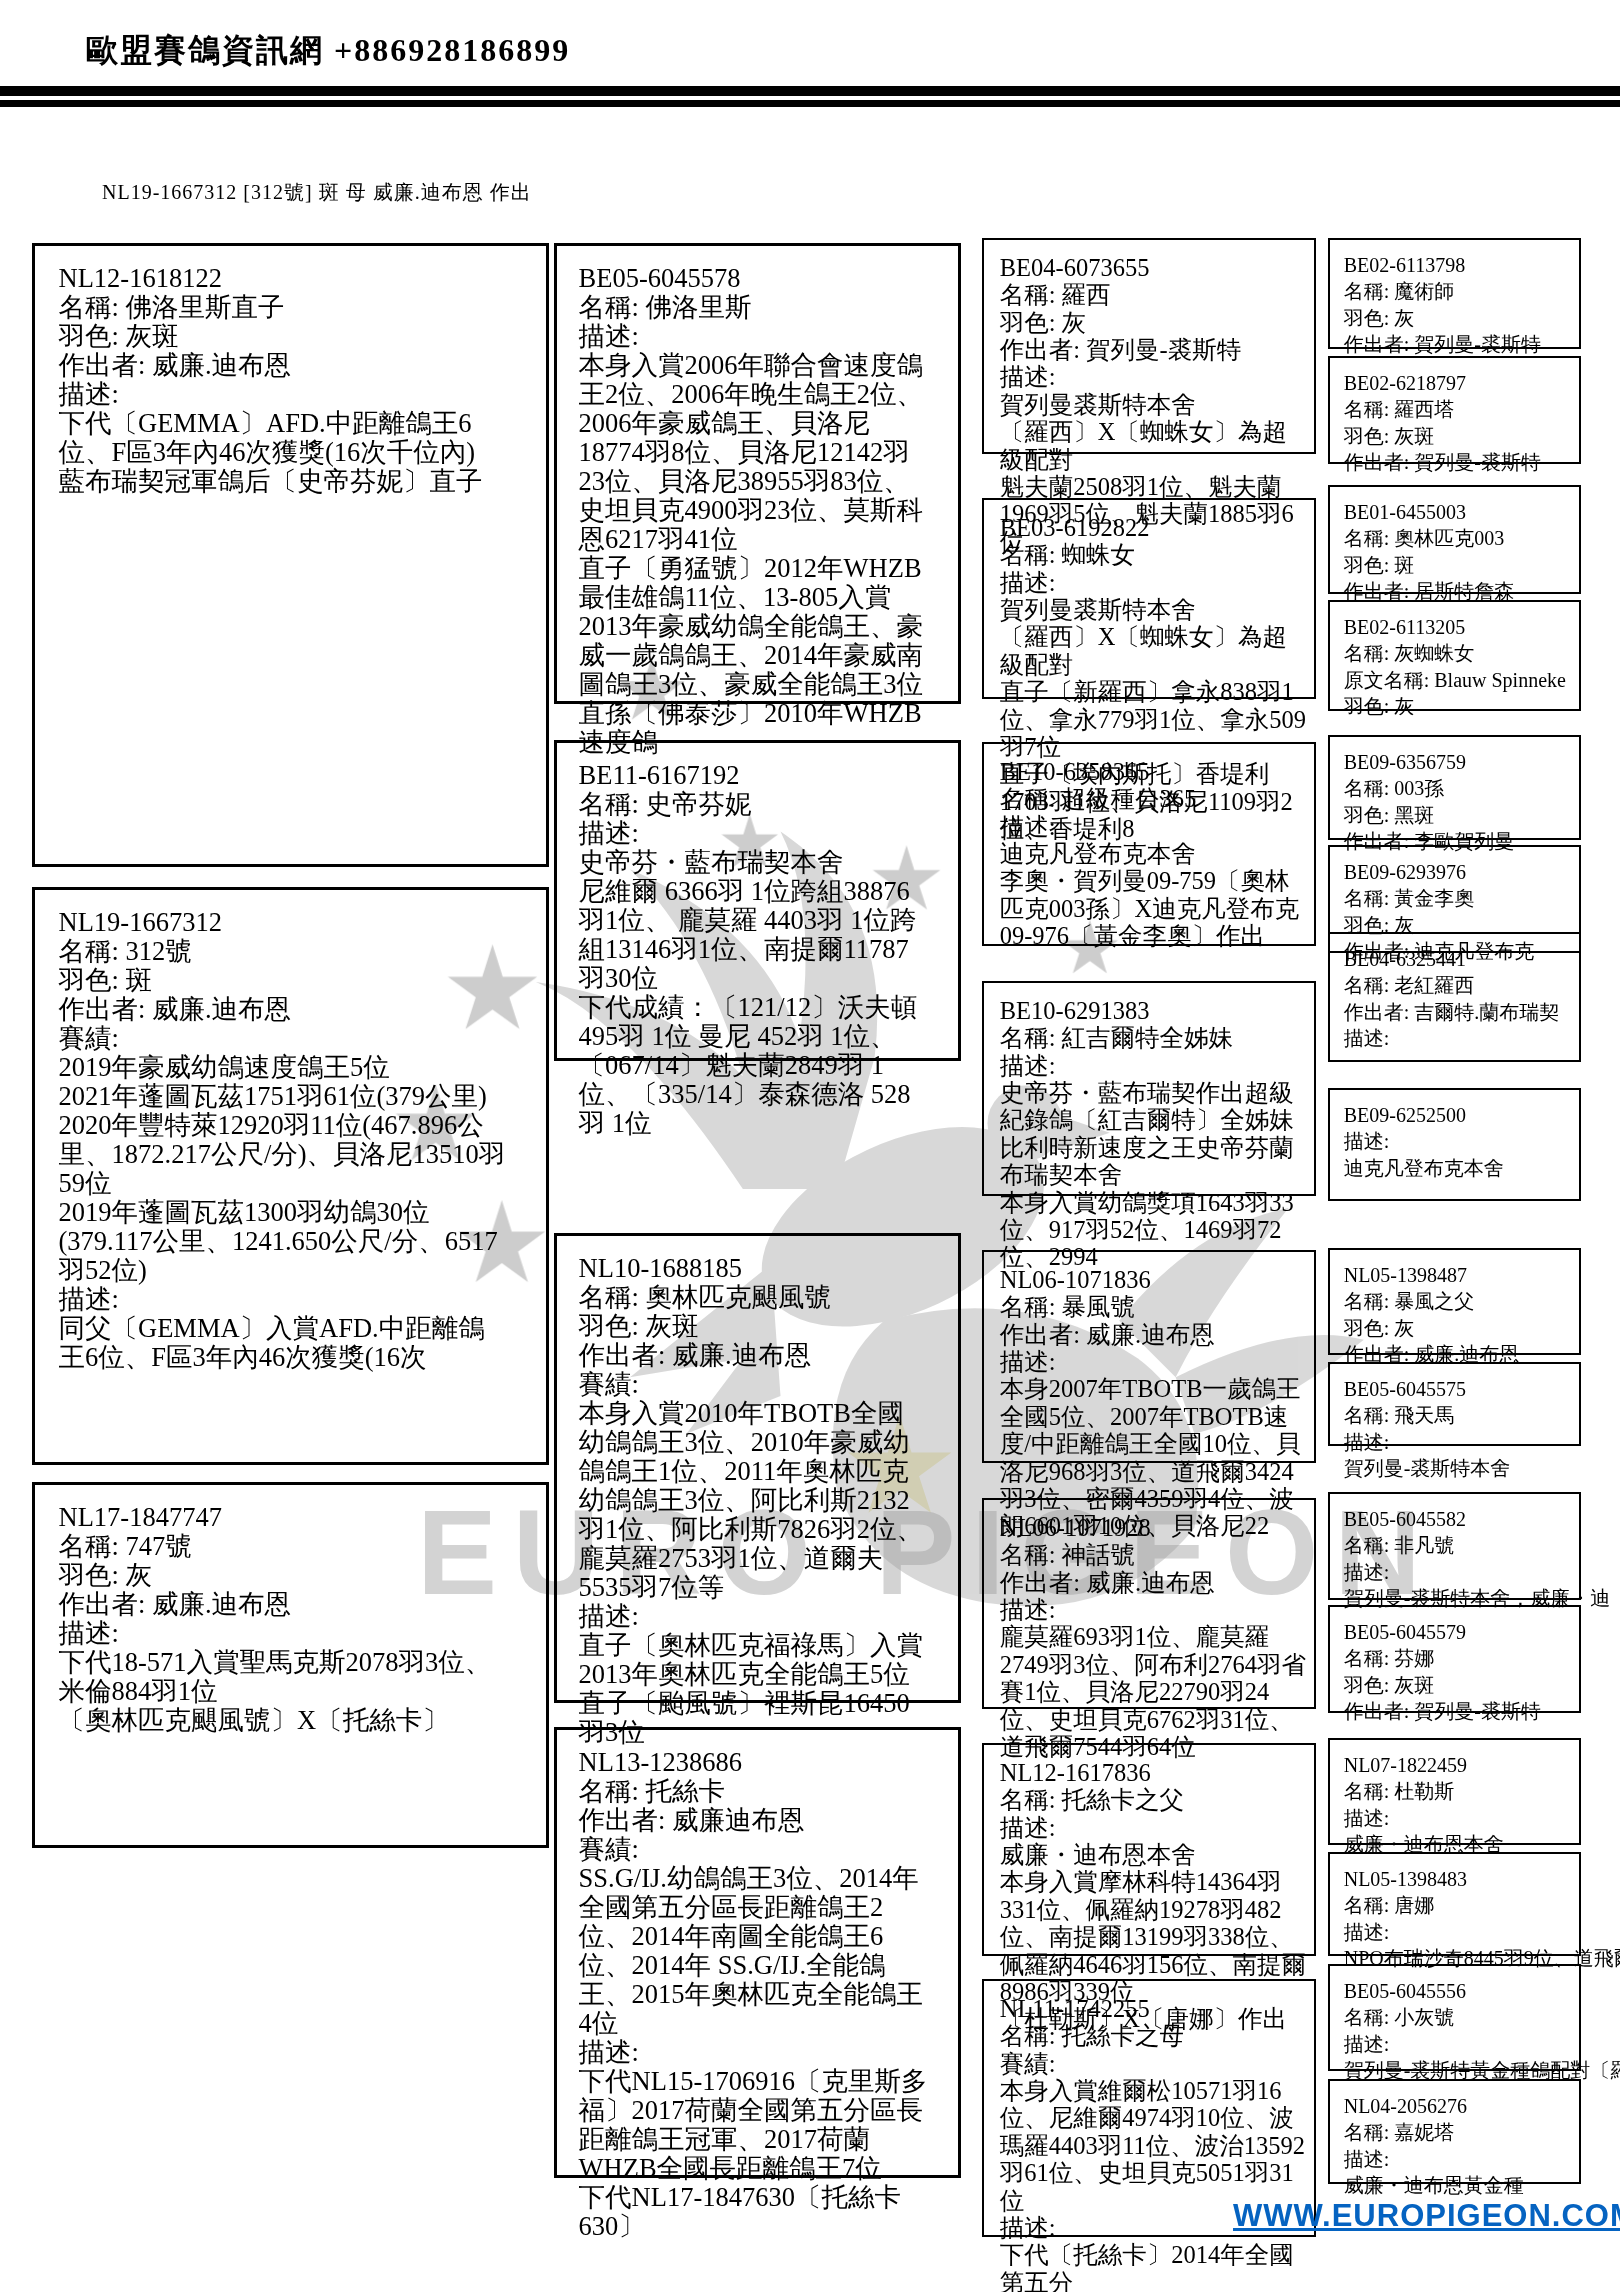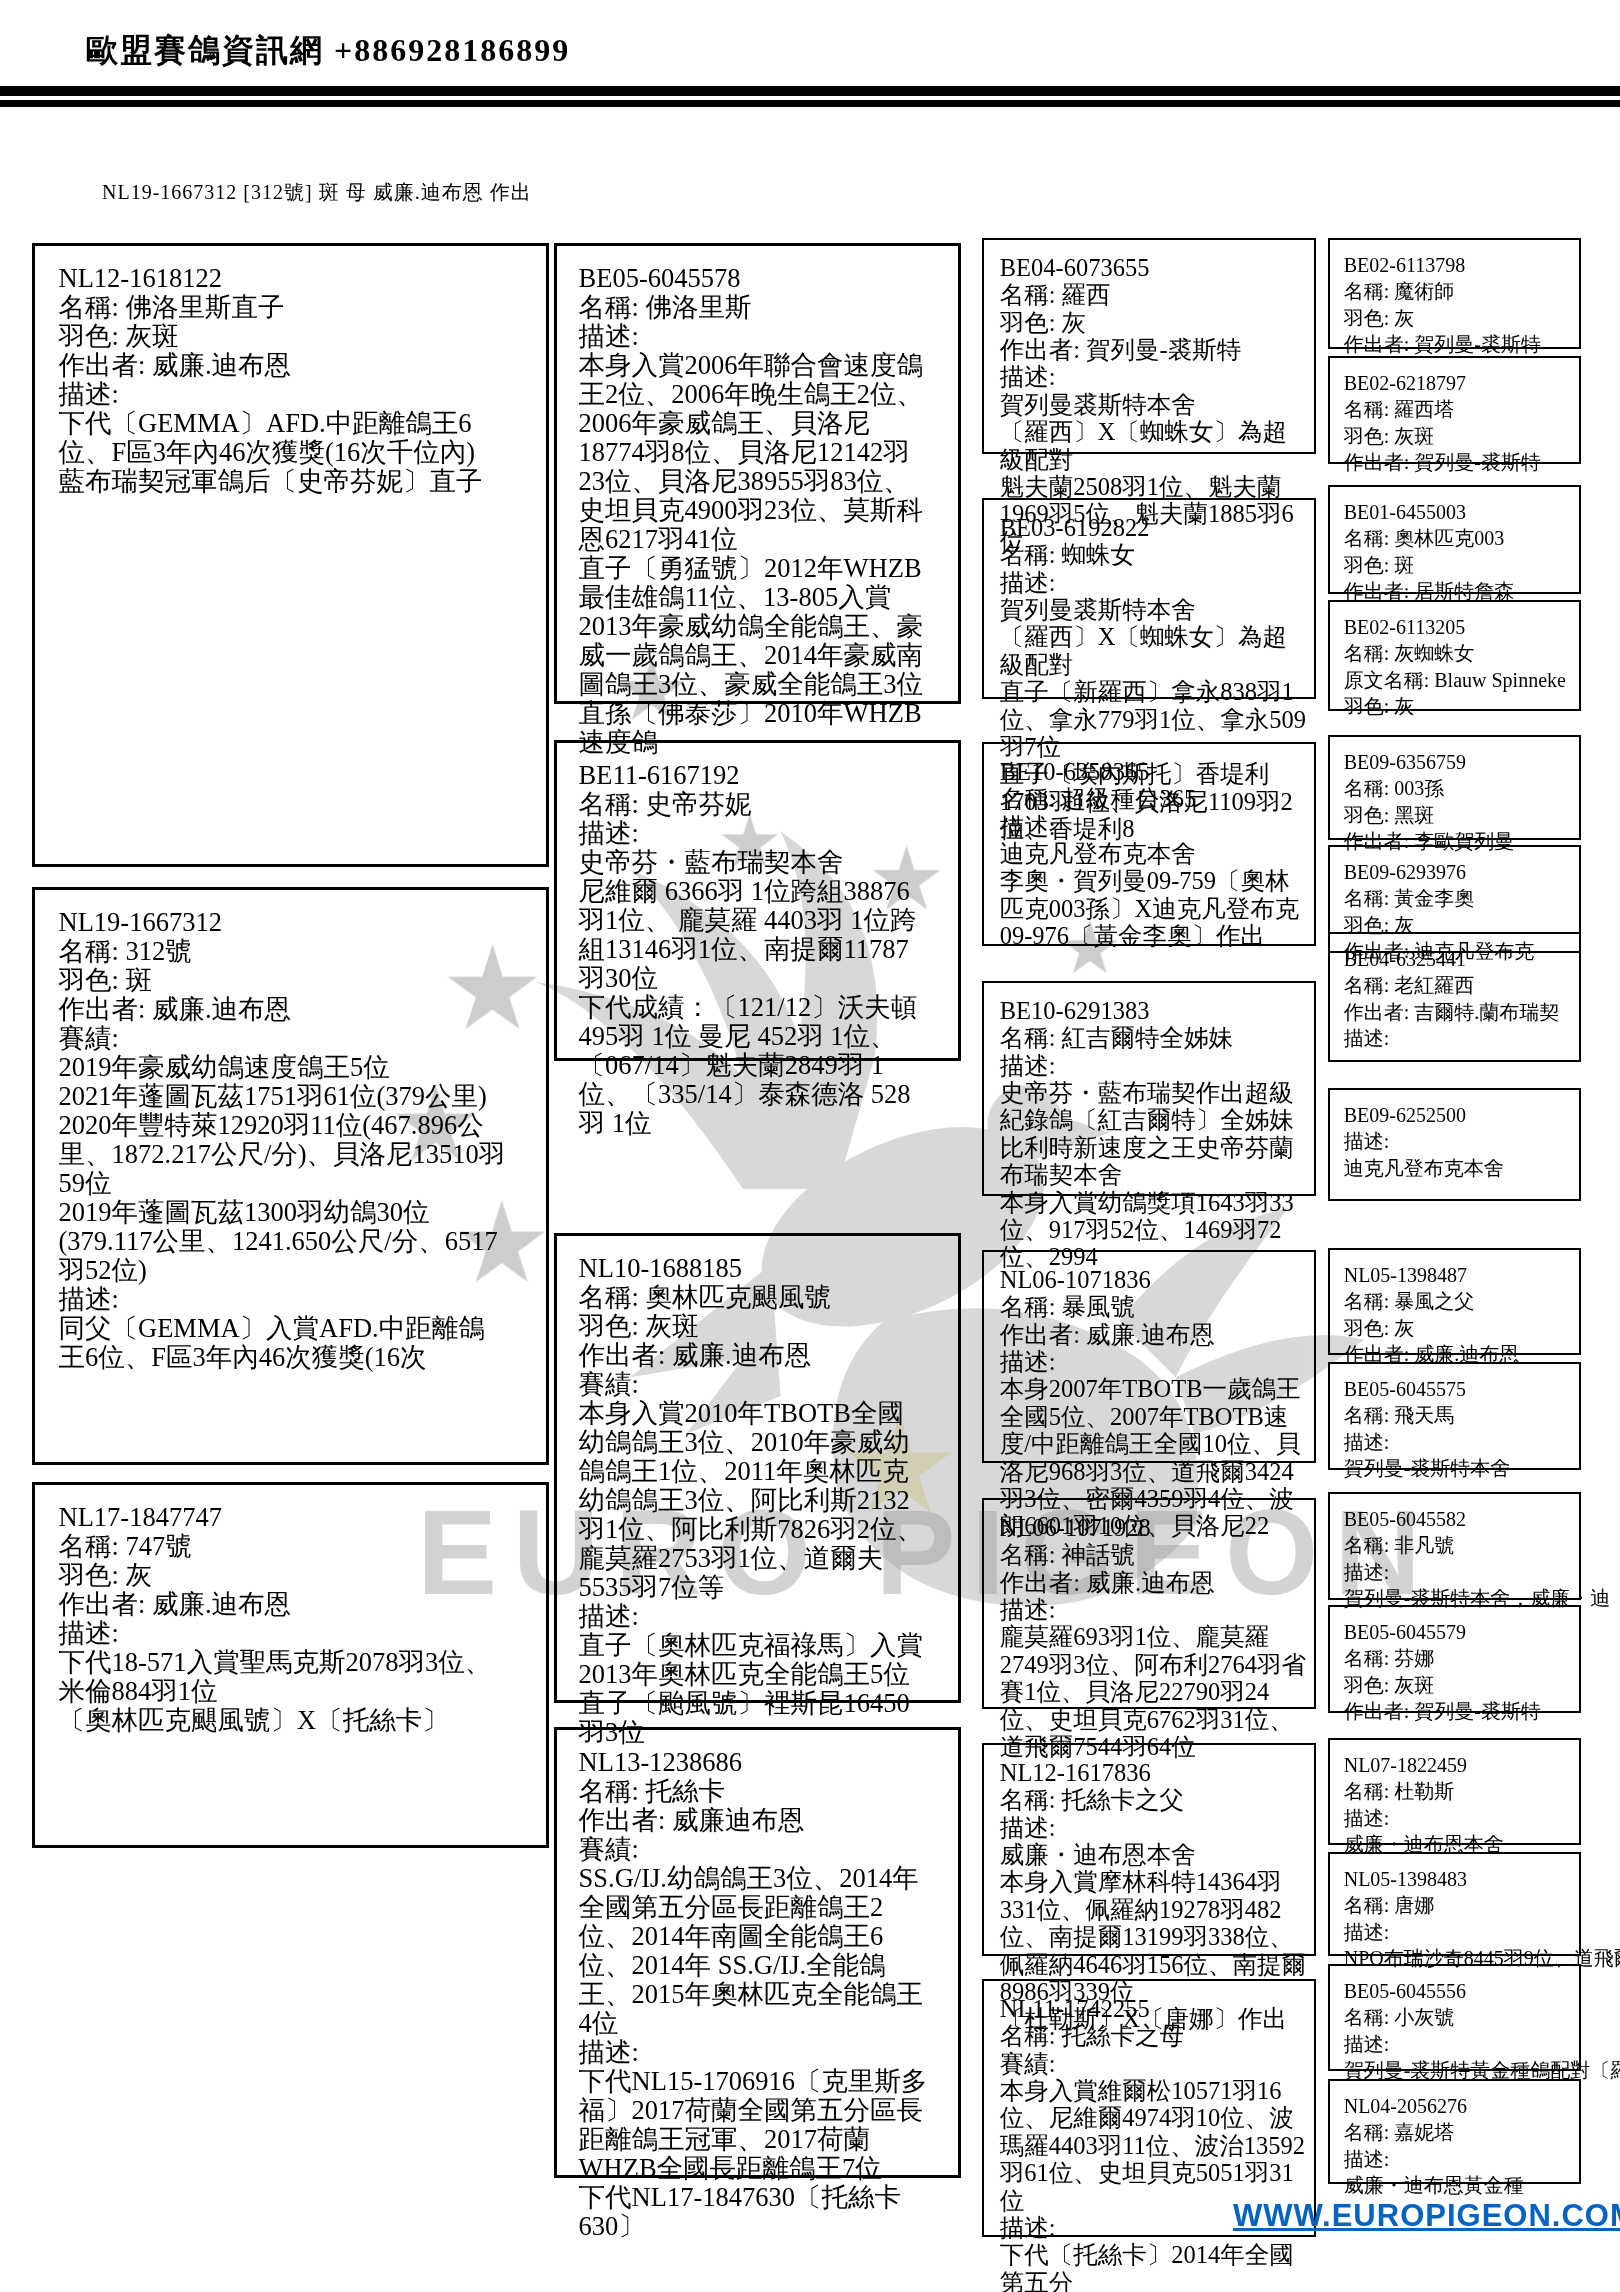--- a/index.html
+++ b/index.html
@@ -195,21 +195,21 @@
 名稱: 老紅羅西
 作出者: 吉爾特.蘭布瑞契
 描述:</div>
   <div class="box c4" style="top:1088px;height:113px">BE09-6252500
 描述:
 迪克凡登布克本舍</div>
   <div class="box c4" style="top:1248px;height:107px">NL05-1398487
 名稱: 暴風之父
 羽色: 灰
 作出者: 威廉.迪布恩</div>
-  <div class="box c4" style="top:1362px;height:108px">BE05-6045575
+  <div class="box c4" style="top:1362px;height:84px">BE05-6045575
 名稱: 飛天馬
 描述:
 賀列曼-裘斯特本舍</div>
   <div class="box c4" style="top:1492px;height:108px">BE05-6045582
 名稱: 非凡號
 描述:
 賀列曼-裘斯特本舍，威廉・迪</div>
   <div class="box c4" style="top:1605px;height:108px">BE05-6045579
 名稱: 芬娜
 羽色: 灰斑

